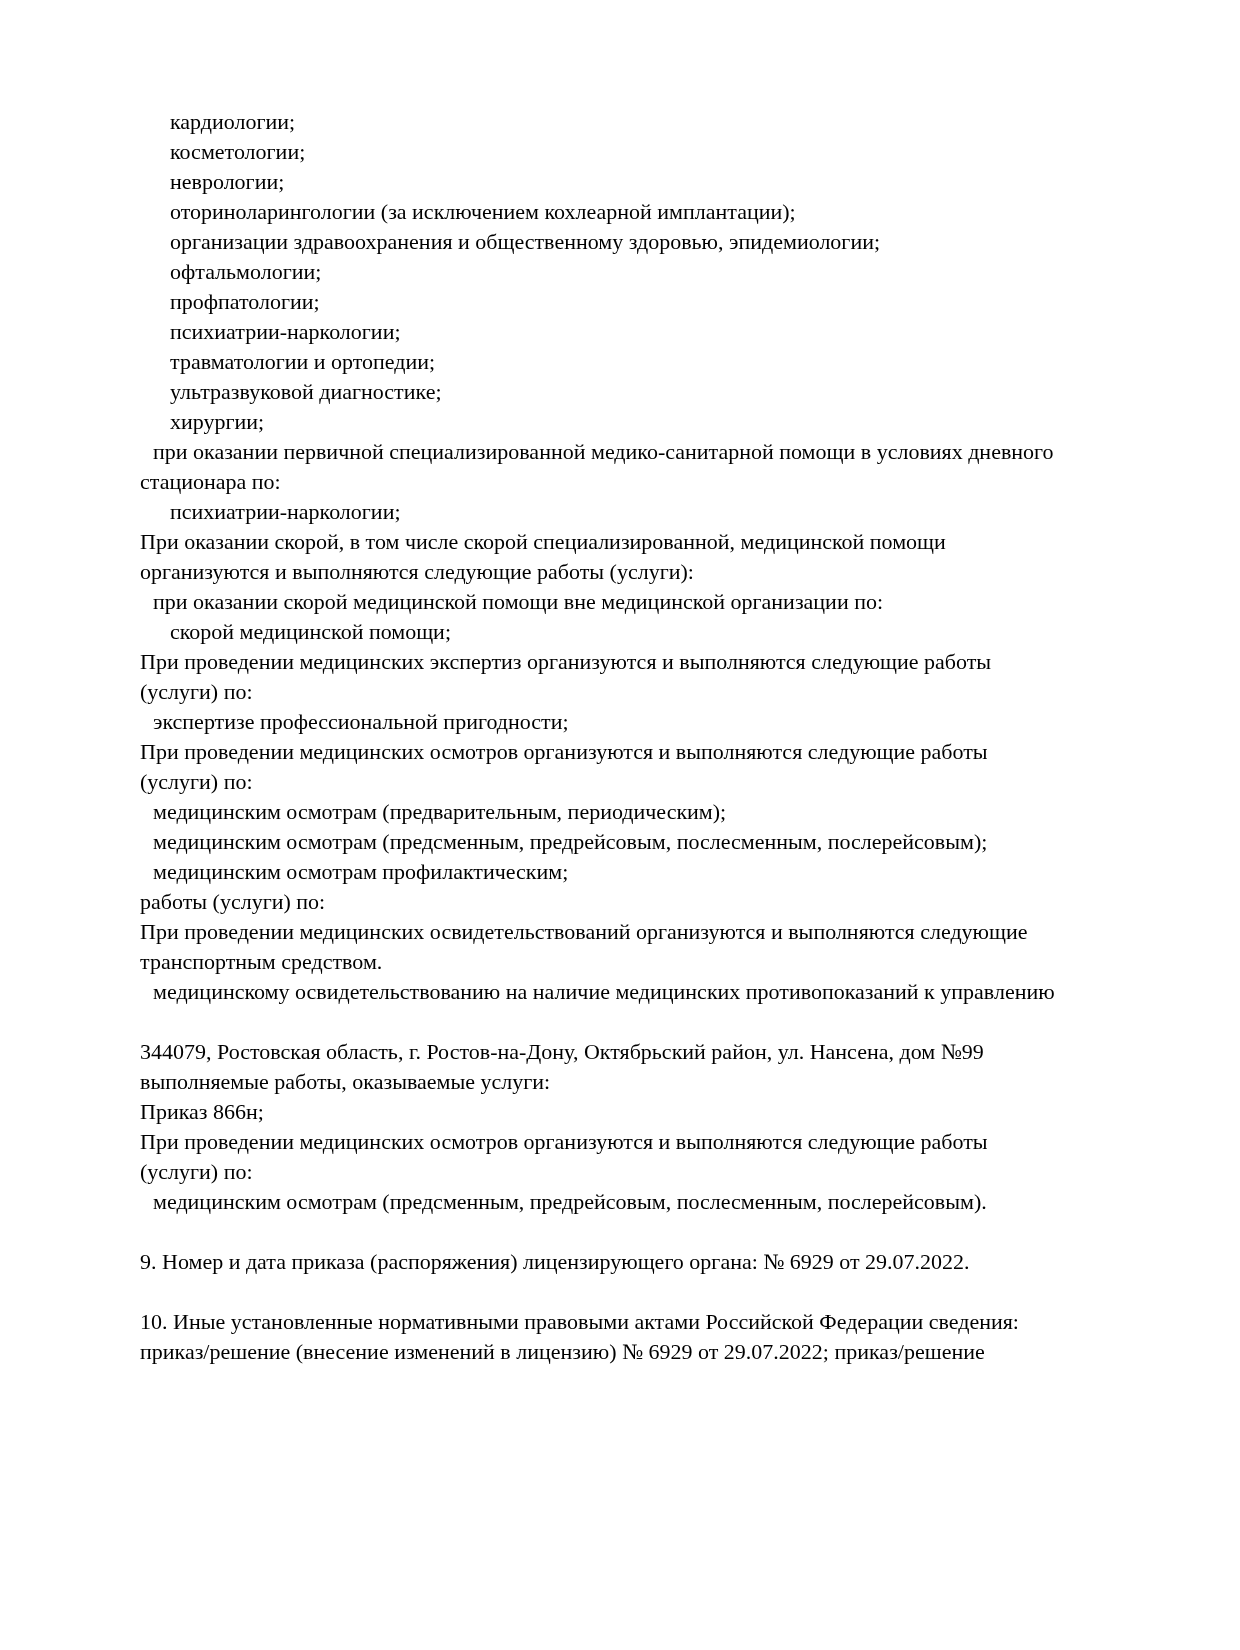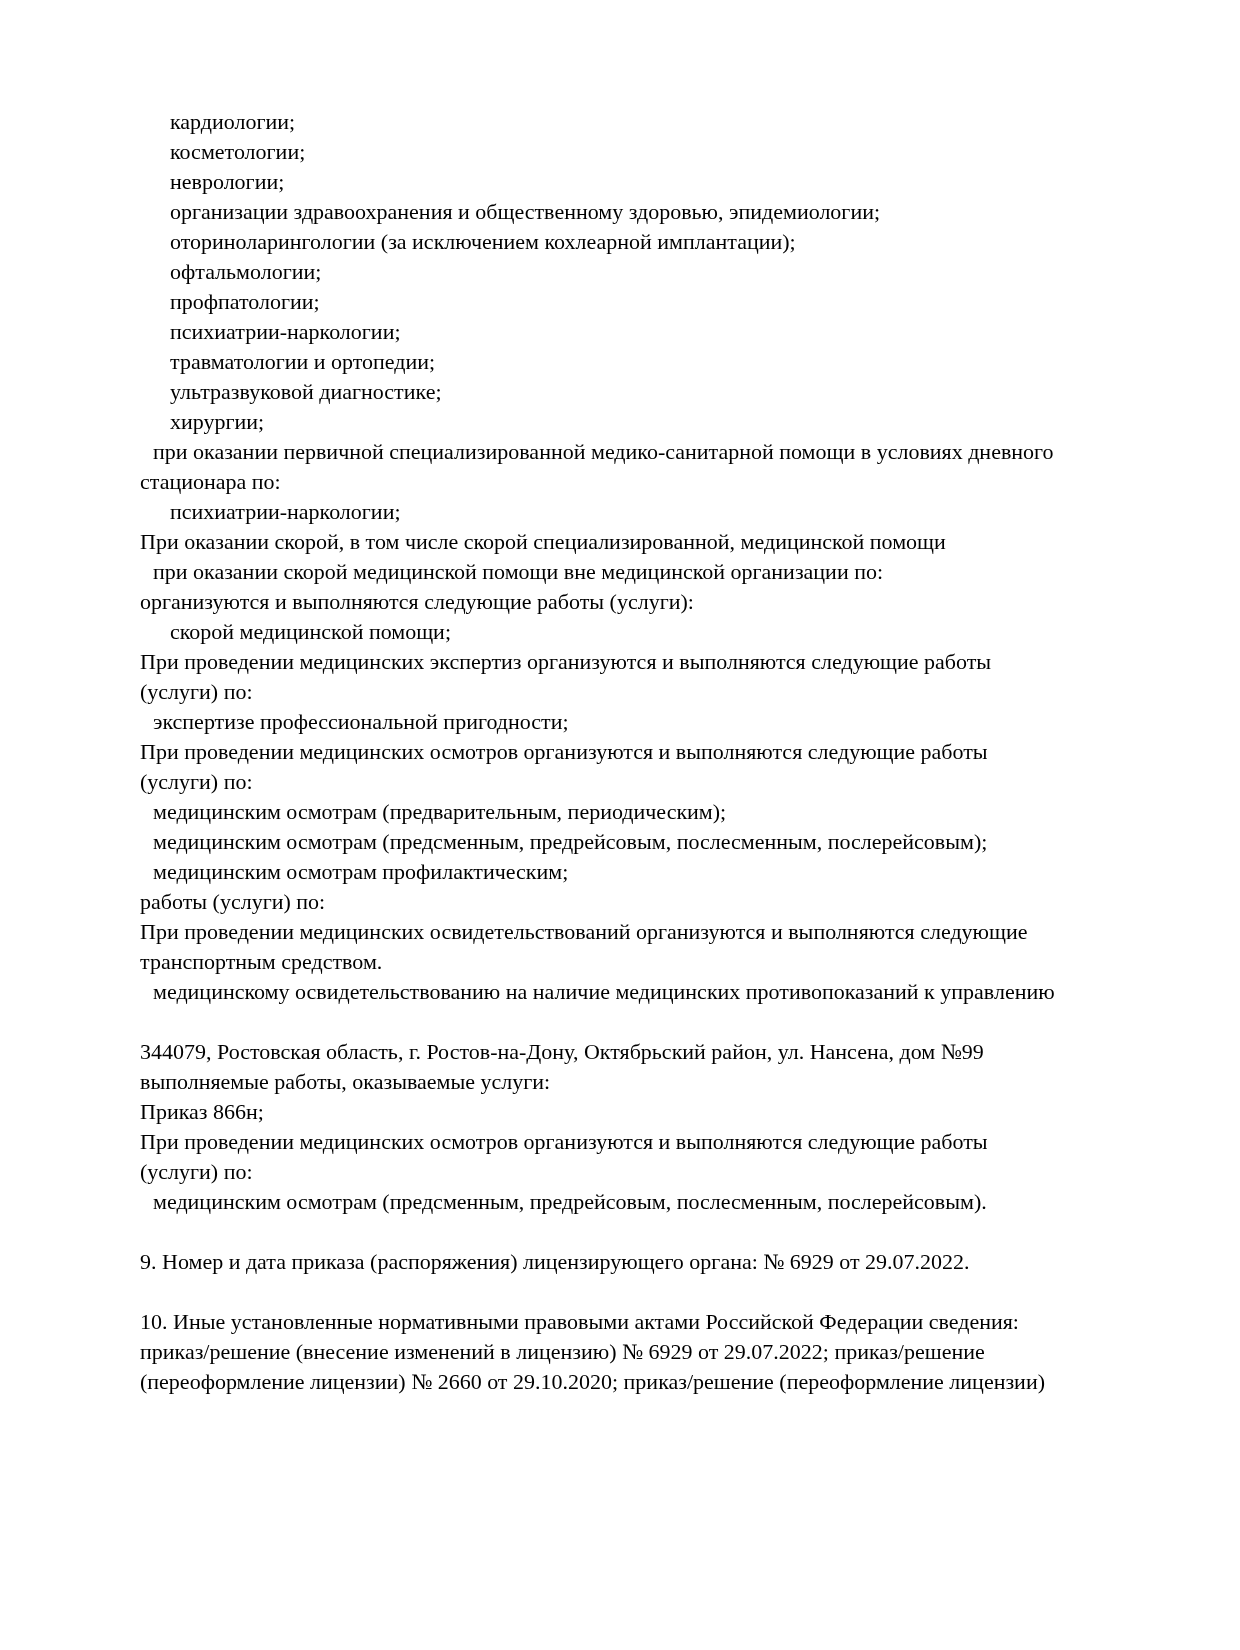--- a/index.html
+++ b/index.html
@@ -34,34 +34,34 @@
   .indent-2 { padding-left: 30px; }
 </style>
 </head>
 <body>
 
 <div class="document-page">
   <div class="document-body">
       <div class="line indent-2">кардиологии;</div>
       <div class="line indent-2">косметологии;</div>
       <div class="line indent-2">неврологии;</div>
+      <div class="line indent-2">оториноларингологии (за исключением кохлеарной имплантации);</div>
       <div class="line indent-2">организации здравоохранения и общественному здоровью, эпидемиологии;</div>
-      <div class="line indent-2">оториноларингологии (за исключением кохлеарной имплантации);</div>
       <div class="line indent-2">офтальмологии;</div>
       <div class="line indent-2">профпатологии;</div>
       <div class="line indent-2">психиатрии-наркологии;</div>
       <div class="line indent-2">травматологии и ортопедии;</div>
       <div class="line indent-2">ультразвуковой диагностике;</div>
       <div class="line indent-2">хирургии;</div>
       <div class="line indent-1">при оказании первичной специализированной медико-санитарной помощи в условиях дневного</div>
       <div class="line indent-0">стационара по:</div>
       <div class="line indent-2">психиатрии-наркологии;</div>
       <div class="line indent-0">При оказании скорой, в том числе скорой специализированной, медицинской помощи</div>
+      <div class="line indent-0">организуются и выполняются следующие работы (услуги):</div>
       <div class="line indent-1">при оказании скорой медицинской помощи вне медицинской организации по:</div>
-      <div class="line indent-0">организуются и выполняются следующие работы (услуги):</div>
       <div class="line indent-2">скорой медицинской помощи;</div>
       <div class="line indent-0">При проведении медицинских экспертиз организуются и выполняются следующие работы</div>
       <div class="line indent-0">(услуги) по:</div>
       <div class="line indent-1">экспертизе профессиональной пригодности;</div>
       <div class="line indent-0">При проведении медицинских осмотров организуются и выполняются следующие работы</div>
       <div class="line indent-0">(услуги) по:</div>
       <div class="line indent-1">медицинским осмотрам (предварительным, периодическим);</div>
       <div class="line indent-1">медицинским осмотрам (предсменным, предрейсовым, послесменным, послерейсовым);</div>
       <div class="line indent-1">медицинским осмотрам профилактическим;</div>
       <div class="line indent-0">работы (услуги) по:</div>
@@ -73,15 +73,14 @@
       <div class="line indent-0">выполняемые работы, оказываемые услуги:</div>
       <div class="line indent-0">Приказ 866н;</div>
       <div class="line indent-0">При проведении медицинских осмотров организуются и выполняются следующие работы</div>
       <div class="line indent-0">(услуги) по:</div>
       <div class="line indent-1">медицинским осмотрам (предсменным, предрейсовым, послесменным, послерейсовым).</div>
       <div class="line indent-0">&nbsp;</div>
       <div class="line indent-0">9. Номер и дата приказа (распоряжения) лицензирующего органа: № 6929 от 29.07.2022.</div>
       <div class="line indent-0">&nbsp;</div>
       <div class="line indent-0">10. Иные установленные нормативными правовыми актами Российской Федерации сведения:</div>
       <div class="line indent-0">приказ/решение (внесение изменений в лицензию) № 6929 от 29.07.2022; приказ/решение</div>
-      <div class="line indent-0">(переоформление лицензии) № 2660 от 29.10.2020; приказ/решение (переоформление лицензии)</div>
     </div>
 </div>
 
 </body></html>

